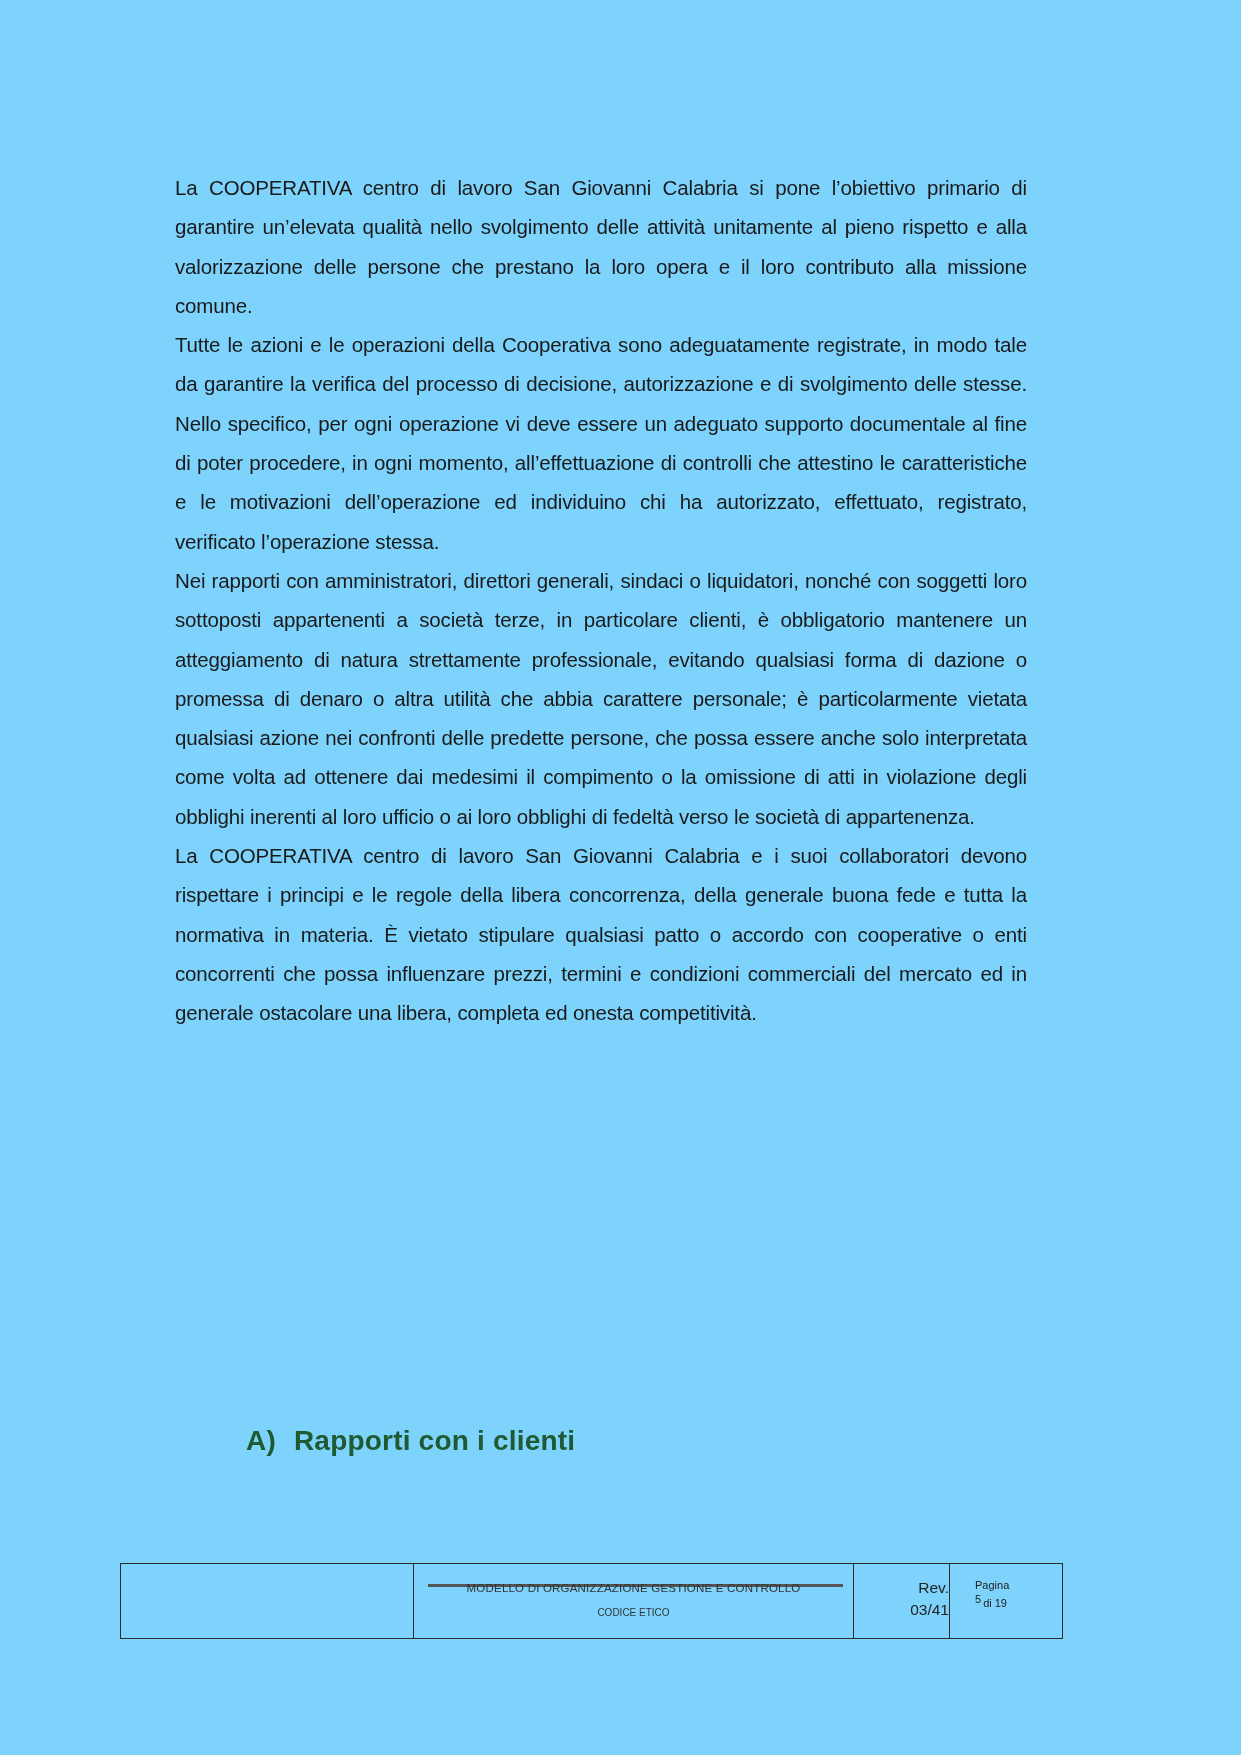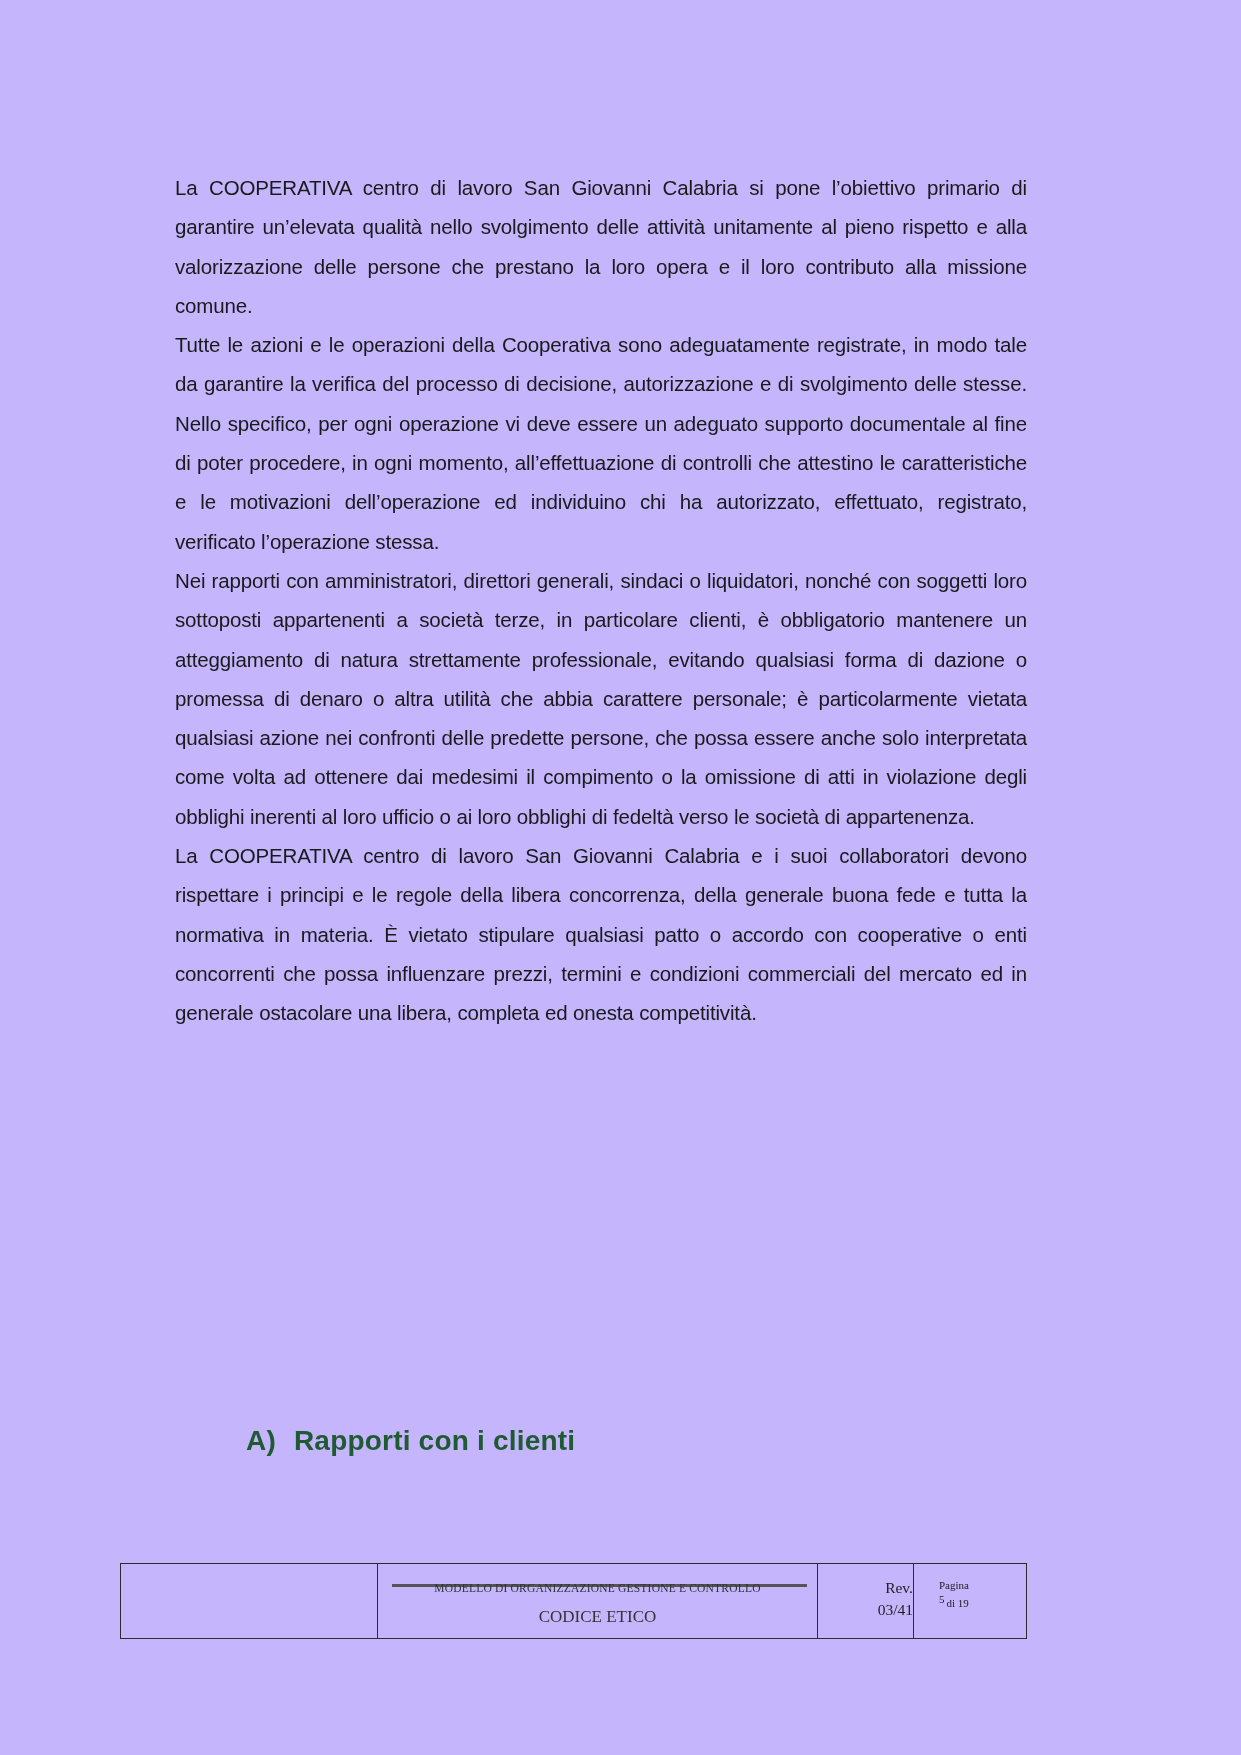--- a/index.html
+++ b/index.html
@@ -1,44 +1,44 @@
 <!DOCTYPE html>
 <html><head>
 <meta charset="utf-8">
 <style>
   html, body { margin: 0; padding: 0; background: #ffffff; }
   body { width: 1241px; height: 1755px; position: relative; overflow: hidden; }
-  .page { position: absolute; left: 0; top: 0; width: 1241px; height: 1755px; background: #c4b5fd; }
+  .page { position: absolute; left: 0; top: 0; width: 1241px; height: 1755px; background: #7dd3fc; }
   .body-text {
     position: absolute; left: 175px; top: 168px; width: 852px;
     font-family: "Liberation Sans", sans-serif;
     font-size: 20.5px; line-height: 39.3px; color: #1a1a1a;
     letter-spacing: -0.15px;
   }
   .body-text p { margin: 0; text-align: justify; }
   .heading {
     position: absolute; left: 246px; top: 1425px;
     font-family: "Liberation Sans", sans-serif; font-weight: bold;
     font-size: 28px; color: #1f5a32; letter-spacing: 0.2px;
   }
   .heading .marker { margin-right: 10px; }
   .footer {
     position: absolute; left: 120px; top: 1563px; width: 905px; height: 74px;
     border: 1.5px solid #2b2b2b; border-collapse: collapse; display: flex;
-    font-family: Liberation Serif, serif; color: #222;
+    font-family: Liberation Sans, sans-serif; color: #222; padding-left: 36px;
   }
   .cell { border-right: 1.5px solid #2b2b2b; position: relative; box-sizing: border-box; height: 100%; }
   .cell:last-child { border-right: none; }
   .c-logo { width: 257px; }
   .c-title { width: 440px; text-align: center; }
   .c-rev { width: 96px; text-align: right; font-size: 15.5px; line-height: 22px; padding-top: 13px; }
   .c-page { width: 112px; font-size: 11px; line-height: 18px; padding-top: 12px; }
   .title-rule { position: absolute; left: 14px; right: 10px; top: 20px; height: 3px; background: #555; }
   .model-title { position: absolute; left: 0; right: 0; top: 18px; font-size: 11.5px; letter-spacing: 0.2px; color: #333; }
-  .code-title { position: absolute; left: 0; right: 0; top: 43px; font-size: 17px; color: #333; }
+  .code-title { position: absolute; left: 0; right: 0; top: 43px; font-size: 10px; color: #333; }
   .page-label { display: block; padding-left: 25px; }
   .page-num { display: inline-block; padding-left: 25px; position: relative; top: -4px; }
   .page-of { display: inline-block; padding-left: 2px; text-align: center; }
 </style>
 </head>
 <body>
 
 <div class="page">
 
   <div class="body-text">

